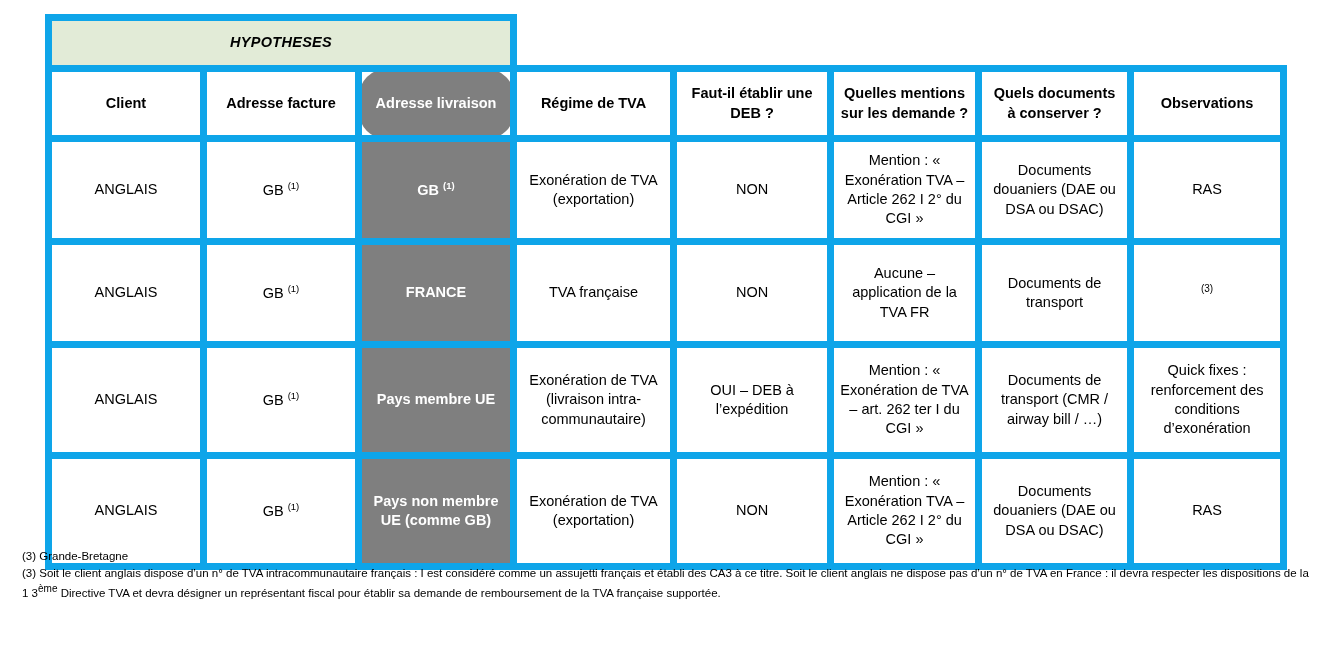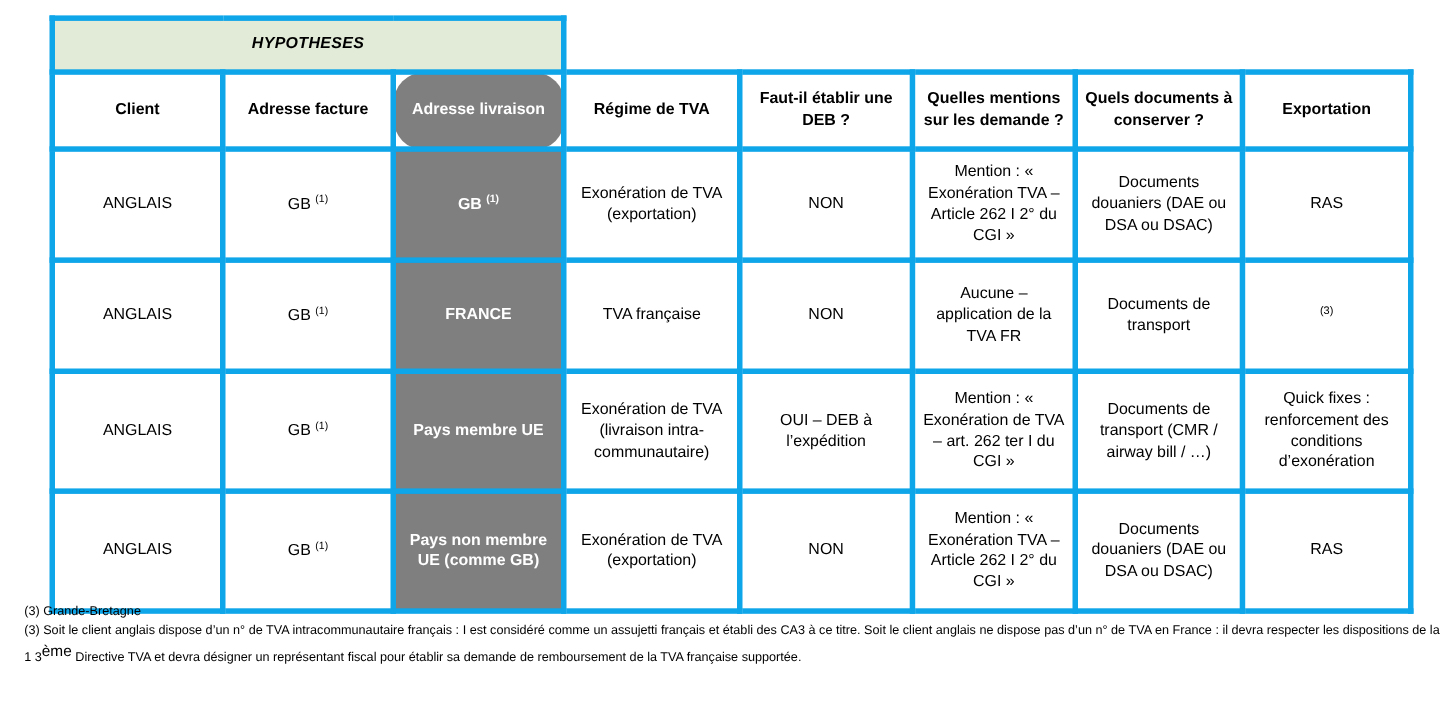--- a/index.html
+++ b/index.html
@@ -20,21 +20,21 @@
     left: 45px;
     top: 14px;
     width: 1235px;
   }
   table.tva {
     border-collapse: collapse;
     table-layout: fixed;
     width: 1235px;
   }
   table.tva td, table.tva th {
-    border: 5px solid #0ea5e9;
+    border: 7px solid #0ea5e9;
     vertical-align: middle;
     text-align: center;
     padding: 4px 6px;
     font-size: 14.5px;
     line-height: 1.33;
   }
   
   col.c0 { width: 155px; }
   col.c1 { width: 155px; }
   col.c2 { width: 155px; }
@@ -95,21 +95,21 @@
     left: 22px;
     top: 548px;
     width: 1290px;
     font-size: 11.5px;
     line-height: 1.42;
     color: #000000;
   }
   .footnotes div {
     margin-bottom: 1px;
   }
-  .fn-sup { font-size: 14px; vertical-align: super; }
+  .fn-sup { font-size: 10px; vertical-align: super; }
 </style>
 </head>
 <body>
 
 <div class="page">
   <table class="tva">
     <colgroup>
       <col class="c0">
         <col class="c1">
         <col class="c2">
@@ -125,21 +125,21 @@
         <td class="no-border" colspan="5"></td>
       </tr>
       <tr class="hdr">
         <td>Client</td>
         <td>Adresse facture</td>
         <td class="hdr-grey">Adresse livraison</td>
         <td>Régime de TVA</td>
         <td>Faut-il établir une DEB ?</td>
         <td>Quelles mentions sur les demande ?</td>
         <td>Quels documents à conserver ?</td>
-        <td>Exportation</td>
+        <td>Observations</td>
       </tr>
 
       <tr class="body-row">
         <td>ANGLAIS</td>
         <td><span>GB</span> <sup>(1)</sup></td>
         <td class="livraison"><span>GB</span> <sup>(1)</sup></td>
         <td>Exonération de TVA (exportation)</td>
         <td>NON</td>
         <td>Mention : « Exonération TVA – Article 262 I 2° du CGI »</td>
         <td>Documents douaniers (DAE ou DSA ou DSAC)</td>

